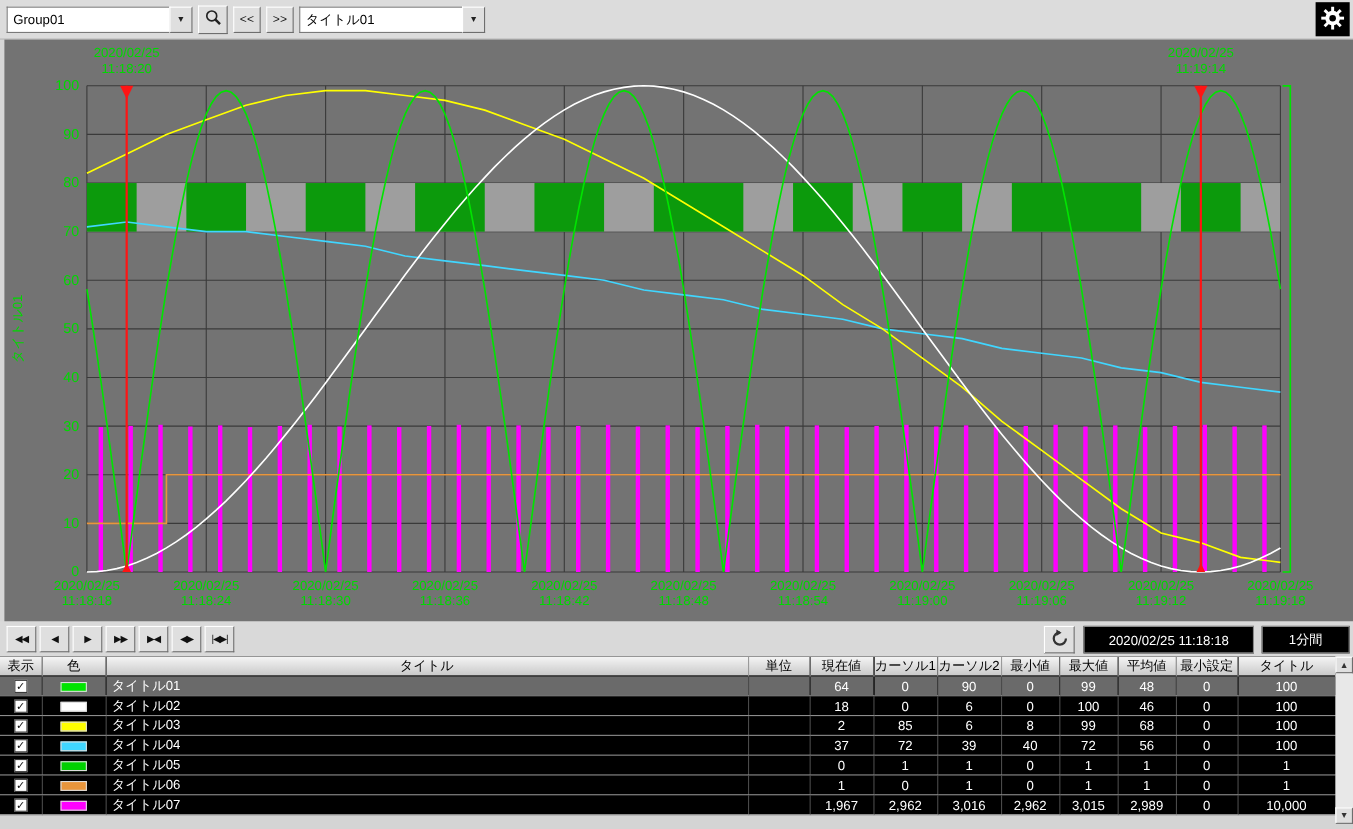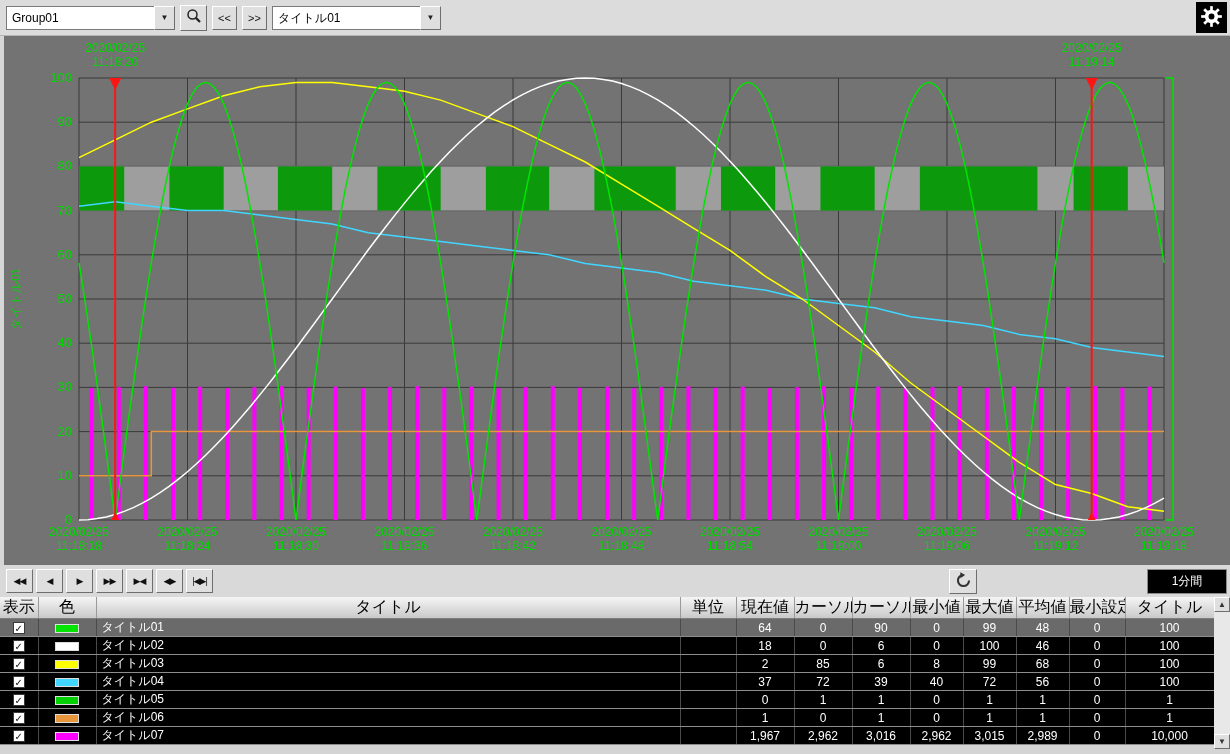--- a/index.html
+++ b/index.html
@@ -31,21 +31,21 @@
   .pbtn { width:27px; height:24px; margin-right:3px; font-size:9px; letter-spacing:-1px; color:#111; }
   #refresh-btn { position:absolute; right:253px; top:4px; width:28px; height:25px; }
   .black-box { position:absolute; top:4px; background:#000; color:#fff; font-size:12px; height:25px;
                display:flex; align-items:center; justify-content:center; border:1px solid #8a8a8a; }
   #datetime-box { right:90px; width:155px; }
   #range-box { right:3px; width:80px; }
 
   
   .bottom { position:absolute; top:597px; left:0; width:1230px; height:157px; background:#d4d4d4; }
   #series-table { position:absolute; top:0; left:0; width:1214px; border-collapse:collapse; table-layout:fixed; background:#000; }
-  #series-table th { height:16px; background:linear-gradient(#f5f5f5,#c9c9c9); color:#000; font-size:16px; font-weight:normal;
+  #series-table th { height:16px; background:linear-gradient(#f5f5f5,#c9c9c9); color:#000; font-size:12px; font-weight:normal;
                      border-right:1px solid #9a9a9a; border-bottom:1px solid #7d7d7d; padding:0; overflow:hidden; white-space:nowrap; }
   #series-table td { height:16px; color:#fff; font-size:12px; border-right:1px solid #4a4a4a; border-bottom:1px solid #8d8d8d;
                      padding:0 5px; overflow:hidden; white-space:nowrap; background:#000; }
   #series-table tr.selected td { background:#6a6a6a; }
   td.num { text-align:center; }
   td.c-chk, td.c-sw { text-align:center; padding:0; }
   .cb { display:inline-block; width:12px; height:12px; background:#fff; border:1px solid #3a3a3a;
         font-size:10px; line-height:11px; color:#111; text-align:center; vertical-align:middle; }
   .swatch { display:inline-block; width:24px; height:9px; border:1px solid #ddd; vertical-align:middle; }
 
@@ -241,20 +241,21 @@
         <button class="btn3d pbtn">|◀▶|</button>
       </div>
     <button class="btn3d" id="refresh-btn">
       <span>
         <svg viewBox="0 0 24 24" width="19" height="19">
           <path d="M19 12 A 7 7 0 1 1 12 5" fill="none" stroke="#333" stroke-width="2.6"></path>
           <polygon points="8,1.5 8,9 14,5.2" fill="#333"></polygon>
         </svg>
       </span>
     </button>
+    <div class="black-box" id="datetime-box">2020/02/25 11:18:18</div>
     <div class="black-box" id="range-box">1分間</div>
   </div>
 
   <div class="bottom">
     <table id="series-table">
       <colgroup id="cols">
           <col style="width: 38px;">
           <col style="width: 58px;">
           <col style="width: 584px;">
           <col style="width: 56px;">

